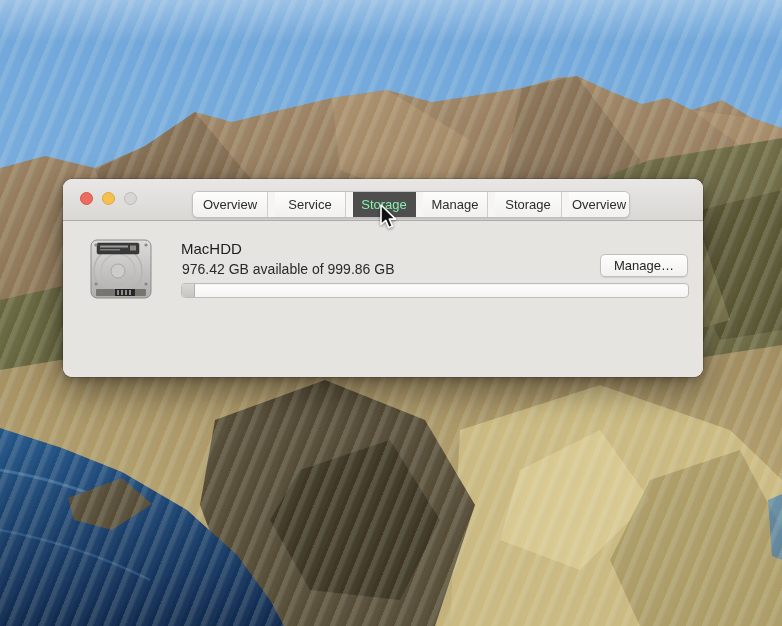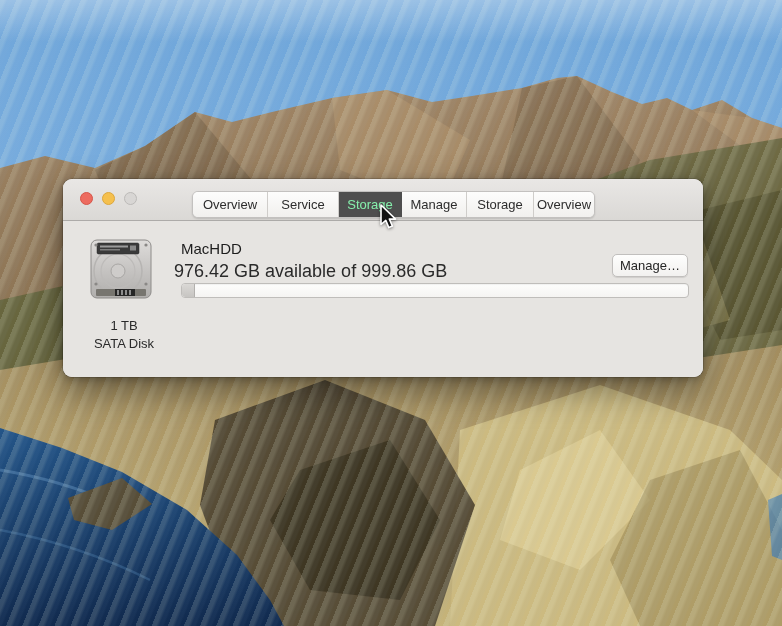--- a/index.html
+++ b/index.html
@@ -22,42 +22,42 @@
     border-radius:9px 9px 0 0;
     background:linear-gradient(#e9e7e5,#dad8d5);
     border-bottom:1px solid #adaba9;}
   .lights{position:absolute;left:17px;top:13px;display:flex;gap:9px;}
   .light{width:13px;height:13px;border-radius:50%;box-sizing:border-box;}
   .light.close{background:#ed6b5f;border:1px solid #d65549;}
   .light.min{background:#f5c04e;border:1px solid #dda73c;}
   .light.zoom{background:#d8d6d4;border:1px solid #bcbab8;}
   .segmented{position:absolute;left:129px;top:12px;height:25px;display:flex;
     border:1px solid #c3c1bf;border-radius:6px;overflow:hidden;
-    box-shadow:0 1px 2px rgba(0,0,0,.14);background:#f6f5f3;}
+    box-shadow:0 1px 2px rgba(0,0,0,.14);background:#f6f5f3;gap:7px;}
   .segment{display:flex;align-items:center;justify-content:center;
     font-size:13px;color:#2d2d2d;background:linear-gradient(#fdfdfc,#f1f0ee);
     border-right:1px solid #cfcdca;cursor:default;}
   .segment:last-child{border-right:none;}
   .segment.selected{background:#4e4e4e;color:#86efac;border-right-color:#4e4e4e;}
   .seg-0{width:74px}.seg-1{width:70px}.seg-2{width:62px}
   .seg-3{width:64px}.seg-4{width:66px}.seg-5{width:60px}
   .content{position:absolute;left:0;top:42px;right:0;bottom:0;
     border-radius:0 0 9px 9px;background:#e6e4e1;}
   .disk-icon{position:absolute;left:25px;top:17px;}
   .disk-caption{position:absolute;left:6px;top:96px;width:110px;
     text-align:center;font-size:13px;line-height:1.35;color:#2a2a2a;}
   .hdd-name{position:absolute;left:118px;top:19px;font-size:15px;color:#1d1d1d;text-align:right;}
-  .hdd-availability{position:absolute;left:111px;top:40px;font-size:18px;color:#2a2a2a;text-align:center;}
+  .hdd-availability{position:absolute;left:119px;top:40px;font-size:14px;color:#2a2a2a;text-align:center;}
   .usage-bar{position:absolute;left:118px;top:62px;width:508px;height:15px;
     box-sizing:border-box;border:1px solid #bfbdba;border-radius:4px;
     background:linear-gradient(#fdfdfc,#f5f4f2);overflow:hidden;
     box-shadow:inset 0 1px 1px rgba(0,0,0,.05);}
   .usage-fill{height:100%;background:linear-gradient(#dad8d5,#c7c5c2);
     border-right:1px solid #b2b0ad;border-radius:3px 0 0 3px;}
-  .manage-btn{position:absolute;right:15px;top:33px;height:23px;padding:0 7px;
+  .manage-btn{position:absolute;right:15px;top:33px;height:23px;padding:0 13px;
     font-size:13px;color:#262626;display:flex;align-items:center;
     border:1px solid #c1bfbd;border-radius:5px;
     background:linear-gradient(#fefefd,#f2f1ef);
     box-shadow:0 1px 1px rgba(0,0,0,.10);cursor:default;}
   .cursor{position:absolute;left:379px;top:204px;pointer-events:none;
     filter:drop-shadow(0 1px 1.5px rgba(0,0,0,.45));}
 </style>
 </head>
 <body>
 
@@ -162,24 +162,20 @@
         <rect x="27" y="51" width="20" height="7" fill="#262626"></rect>
         <rect x="29" y="52" width="2" height="5" fill="#8d8d8d"></rect>
         <rect x="33" y="52" width="2" height="5" fill="#8d8d8d"></rect>
         <rect x="37" y="52" width="2" height="5" fill="#8d8d8d"></rect>
         <rect x="41" y="52" width="2" height="5" fill="#8d8d8d"></rect>
         <circle cx="8" cy="7" r="1.6" fill="#8a8886"></circle>
         <circle cx="58" cy="7" r="1.6" fill="#8a8886"></circle>
         <circle cx="8" cy="46" r="1.6" fill="#8a8886"></circle>
         <circle cx="58" cy="46" r="1.6" fill="#8a8886"></circle>
       </svg>
-      <div class="disk-caption">
-        <div>1 TB</div>
-        <div>SATA Disk</div>
-      </div>
 
       <div class="hdd-name">MacHDD</div>
       <div class="hdd-availability">976.42 GB available of 999.86 GB</div>
 
       <div class="usage-bar">
         <div class="usage-fill" style="width: 2.3%;"></div>
       </div>
 
       <button class="manage-btn">Manage…</button>
     </div>

